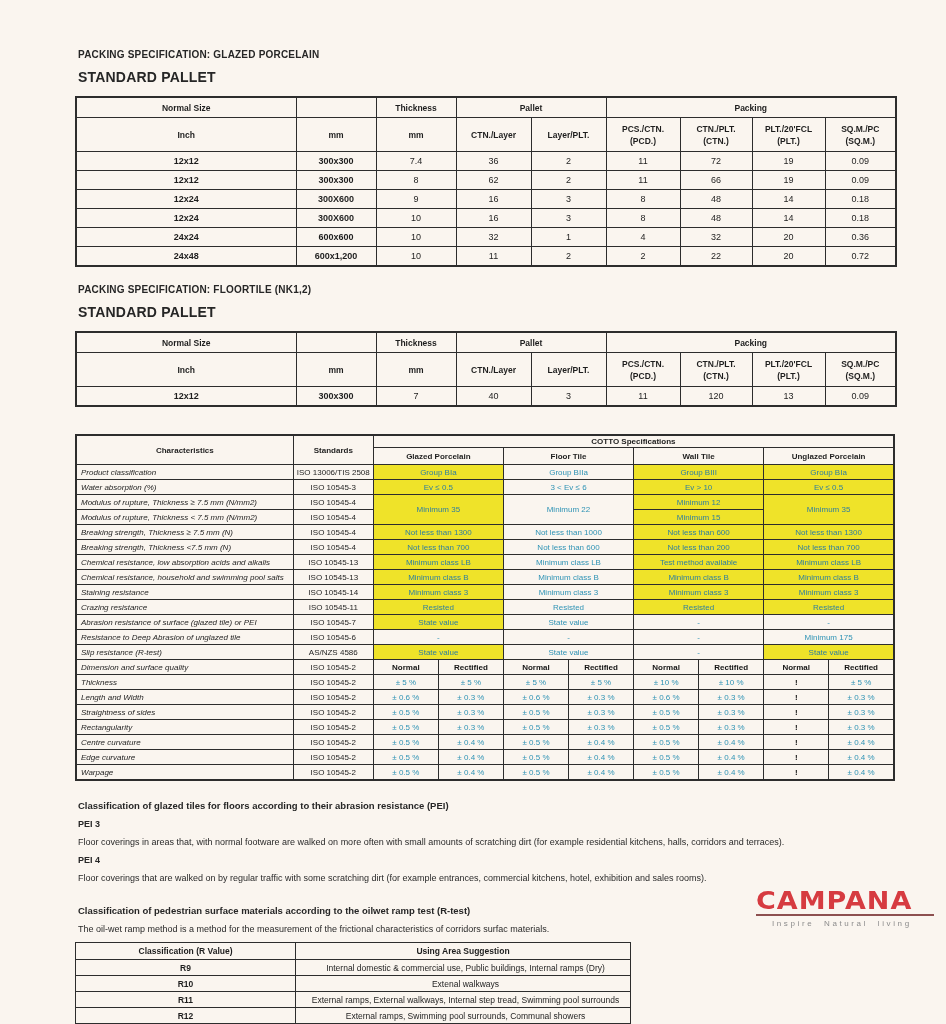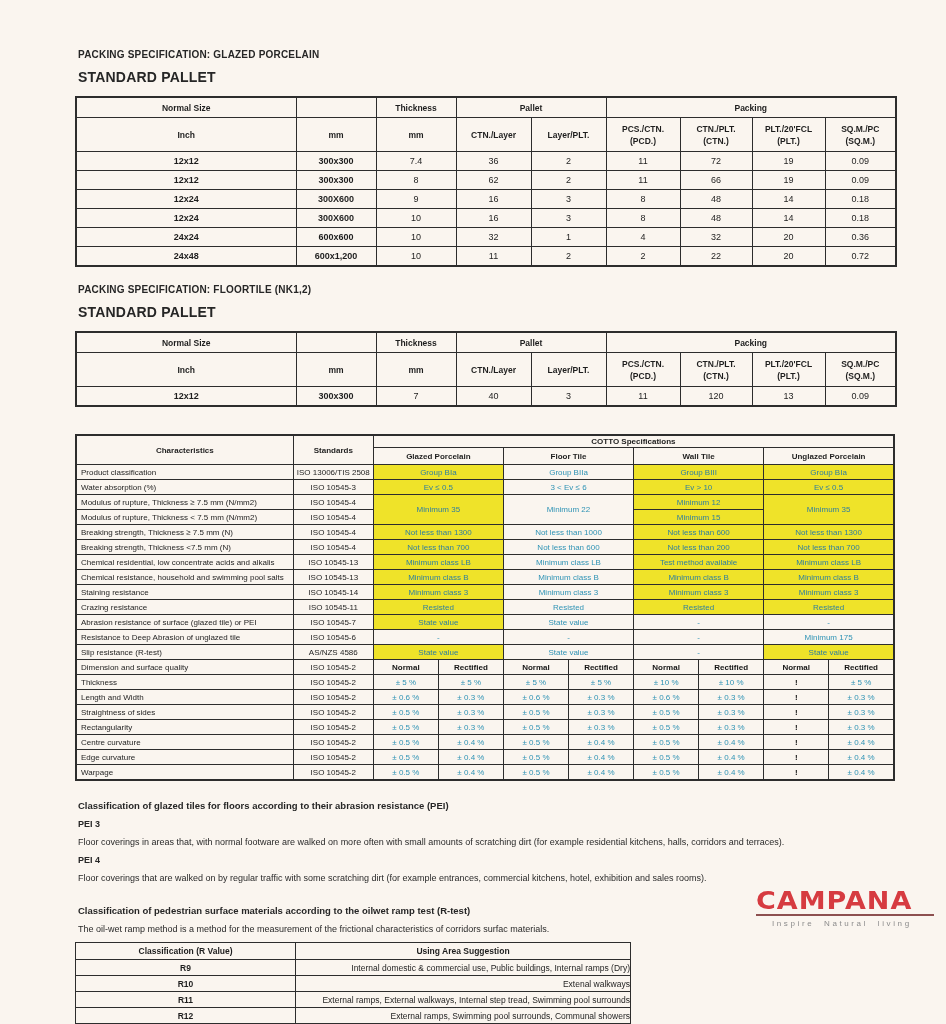--- a/index.html
+++ b/index.html
@@ -9,34 +9,34 @@
   .sec-title{font-size:10px;font-weight:bold;letter-spacing:.2px;color:#262626;margin:0 0 9px 3px;}
   .sec-sub{font-size:14px;font-weight:bold;letter-spacing:.2px;color:#262626;margin:0 0 11px 3px;}
   table{border-collapse:collapse;table-layout:fixed;}
   .pt{width:820px;border:2px solid #2d2d2d;}
   .pt td{border:1px solid #2d2d2d;text-align:center;font-size:9px;padding:0;height:18px;color:#1e1e1e;}
   .pt tr.hr1 td{height:19px;font-weight:bold;font-size:8.5px;}
   .pt tr.hr2 td{height:33px;font-weight:bold;font-size:8.5px;line-height:12px;}
   .pt td.b{font-weight:bold;}
   .spec{width:820px;border:2px solid #2d2d2d;margin-top:0;}
   .spec td{border:1px solid #2d2d2d;font-size:8px;height:14px;padding:0 0 0 0;text-align:center;color:#1e1e1e;line-height:9px;}
-  .spec td.chr{text-align:left;padding-left:4px;}
+  .spec td.chr{text-align:left;padding-left:4px;font-style:italic;}
   .spec tr.sh1 td{height:11px;font-weight:bold;}
   .spec tr.sh2 td{height:16px;font-weight:bold;}
   .spec td.v{color:#2f93b5;}
   .spec td.y{background:#efe329;color:#2f7fa0;}
   .spec td.hb{font-weight:bold;color:#141414;}
   .spec td.k{color:#141414;font-weight:bold;}
   .txt-title{font-size:9.5px;font-weight:bold;margin:0 0 8px 3px;color:#262626;}
   .txt-label{font-size:9px;font-weight:bold;margin:0 0 7px 3px;color:#262626;}
   .txt-body{font-size:9px;margin:8px 0 8px 3px;color:#2a2a2a;}
   .rt{width:555px;border:1.5px solid #2d2d2d;}
   .rt td{border:1px solid #2d2d2d;font-size:8.5px;height:15px;padding:0;color:#1e1e1e;}
   .rt td.c1{text-align:center;font-weight:bold;}
-  .rt td.c2{text-align:right;padding-left:5px;}
+  .rt td.c2{text-align:center;padding-left:5px;}
   .rt tr.h td{font-weight:bold;text-align:center;height:16px;}
   .logo{position:absolute;left:756px;top:887px;width:182px;}
   .logo .brand{color:#d63b40;font-size:27px;font-weight:bold;letter-spacing:1px;line-height:26px;transform:scaleY(.95);font-family:"DejaVu Sans",sans-serif;}
   .logo .rule{border-top:2px solid #8d5050;margin-top:1px;width:178px;}
   .logo .tag{font-size:8px;color:#8c8c8c;letter-spacing:2.6px;margin-top:3px;word-spacing:5px;padding-left:16px;}
   .gap1{height:17px;} .gap2{height:27px;} .gap3{height:19px;} .gap4{height:14px;}
 </style>
 </head>
 <body>
 
@@ -284,21 +284,21 @@
         </tr>
     <tr>
           <td class="chr">Breaking strength, Thickness &lt;7.5 mm (N)</td>
           <td>ISO 10545-4</td>
           <td colspan="2" class="v y">Not less than 700</td>
           <td colspan="2" class="v">Not less than 600</td>
           <td colspan="2" class="v y">Not less than 200</td>
           <td colspan="2" class="v y">Not less than 700</td>
         </tr>
     <tr>
-          <td class="chr">Chemical residential, low concentrate acids and alkalis</td>
+          <td class="chr">Chemical resistance, low absorption acids and alkalis</td>
           <td>ISO 10545-13</td>
           <td colspan="2" class="v y">Minimum class LB</td>
           <td colspan="2" class="v">Minimum class LB</td>
           <td colspan="2" class="v y">Test method available</td>
           <td colspan="2" class="v y">Minimum class LB</td>
         </tr>
     <tr>
           <td class="chr">Chemical resistance, household and swimming pool salts</td>
           <td>ISO 10545-13</td>
           <td colspan="2" class="v y">Minimum class B</td>

